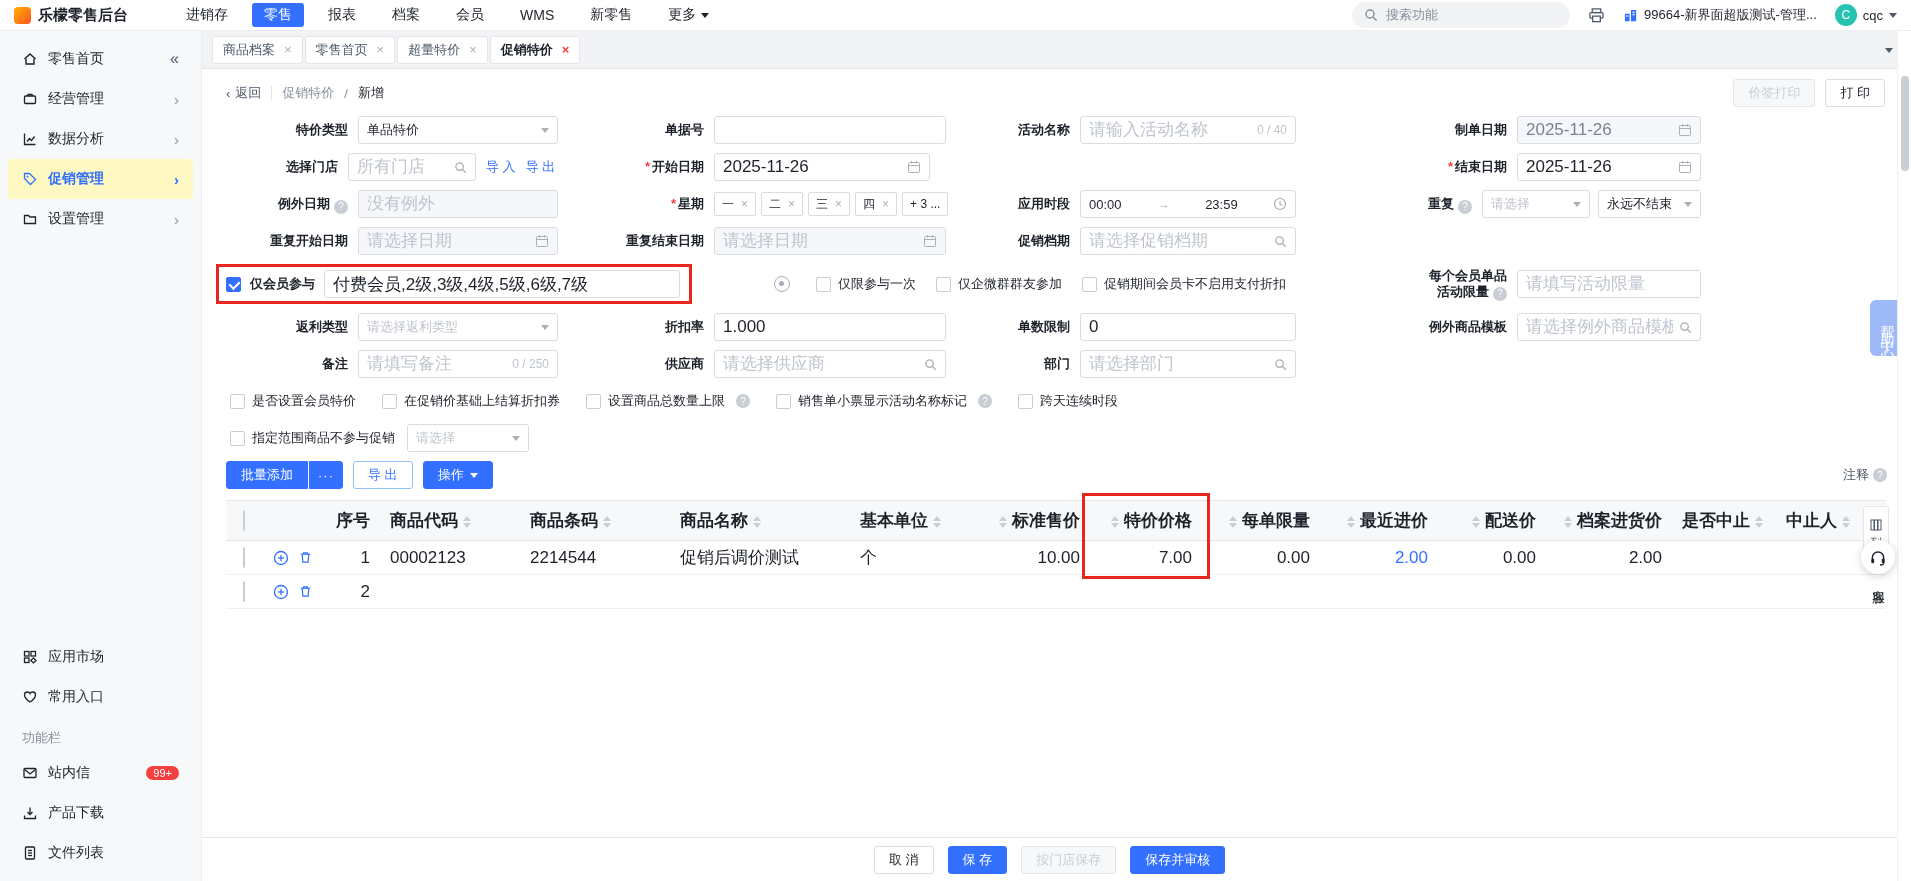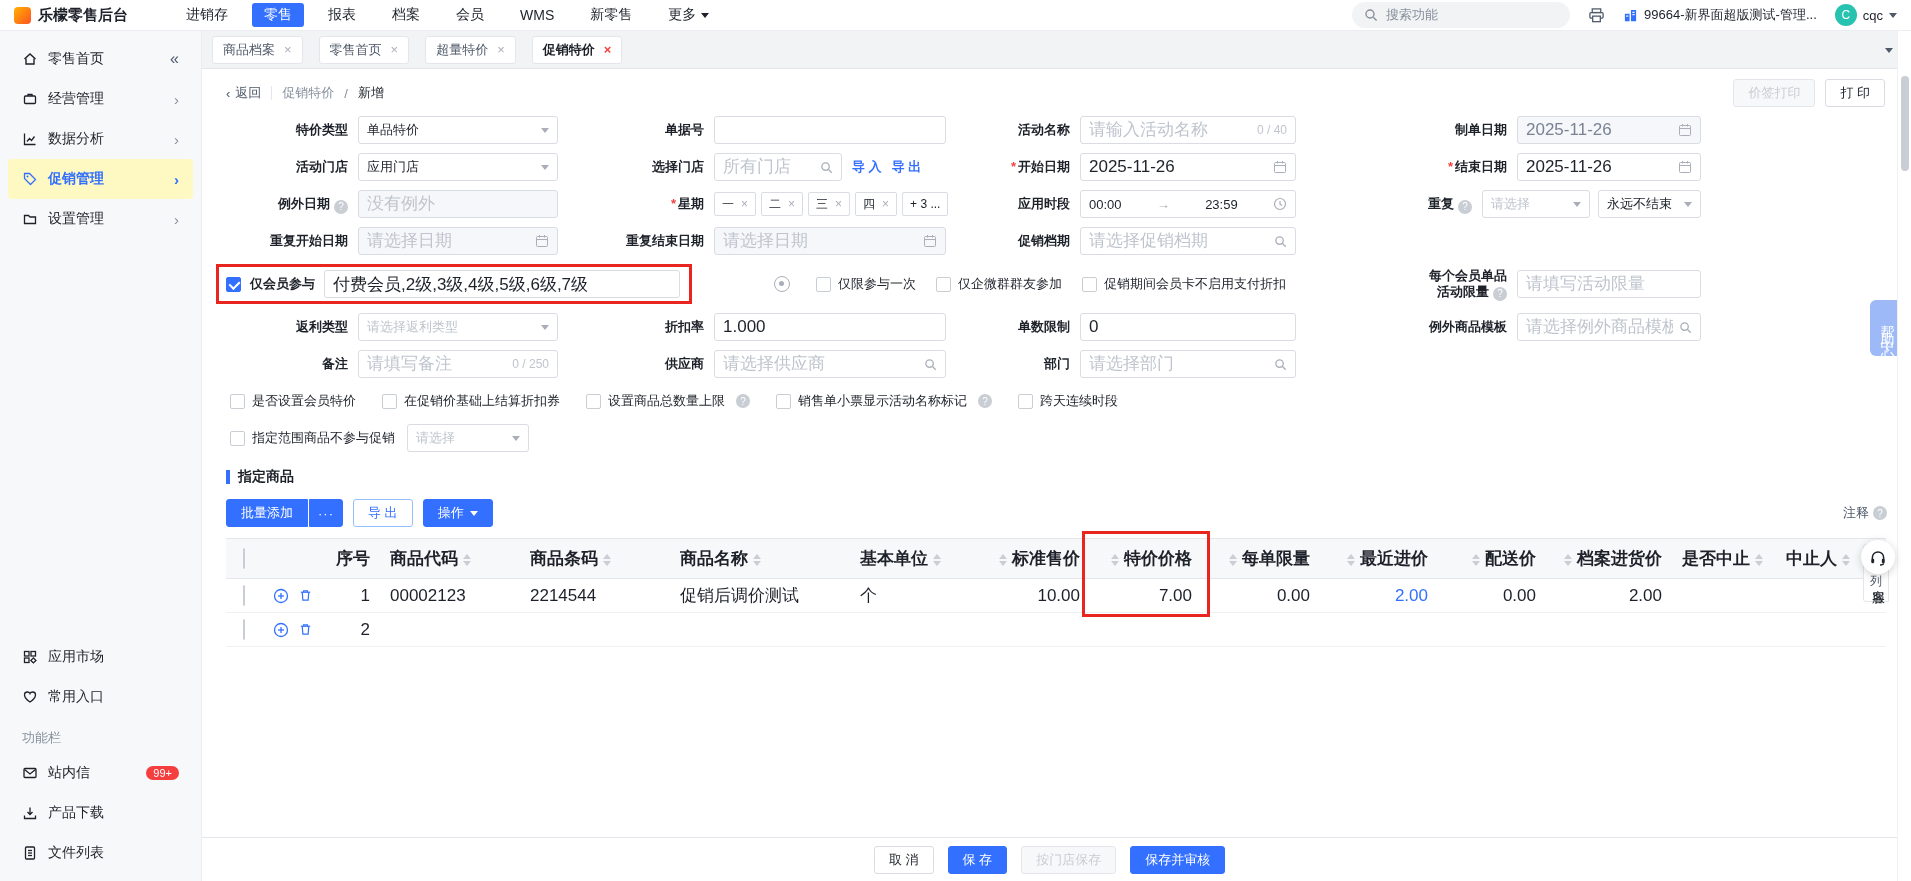--- a/index.html
+++ b/index.html
@@ -23,21 +23,21 @@
 .side-item.active{background:#fef9c3;color:#3370ff;font-weight:bold}
 .side-item .arrow{margin-left:auto;color:#86909c;font-size:15px}
 .side-item.active .arrow{color:#3370ff}
 .collapse{margin-left:auto;color:#4e5969;font-size:16px;cursor:pointer}
 .side-spacer{flex:1}
 .section-label{padding:12px 22px 6px;color:#86909c;font-size:13px}
 .badge{background:#f53f3f;color:#fff;border-radius:9px;font-size:11px;padding:1px 7px;margin-left:auto}
 .sicon{width:16px;height:16px;flex:none}
 
 .main{position:absolute;top:31px;left:202px;right:0;bottom:0;background:#fff}
-.tabbar{height:38px;background:#f2f3f5;border-bottom:1px solid #e5e6eb;display:flex;align-items:center;padding:0 10px;gap:16px}
+.tabbar{height:38px;background:#f2f3f5;border-bottom:1px solid #e5e6eb;display:flex;align-items:center;padding:0 10px;gap:2px}
 .tab{height:28px;background:#fff;border:1px solid #e5e6eb;border-radius:3px;display:flex;align-items:center;gap:9px;padding:0 10px;color:#4e5969;font-size:13px;cursor:pointer;white-space:nowrap}
 .tab.active{color:#1d2129;font-weight:bold}
 .tab .x{color:#a9aeb8;font-size:13px}
 .tab.active .x{color:#f53f3f}
 .tab-chevron{margin-left:auto;width:24px;height:24px;display:flex;align-items:center;justify-content:center;color:#4e5969;cursor:pointer}
 .content{position:absolute;top:39px;left:0;right:14px;bottom:44px;overflow:hidden;padding:0 0 0 24px}
 
 .crumb-row{height:46px;display:flex;align-items:center;gap:10px;padding-right:12px}
 .back{color:#4e5969;display:flex;gap:5px;align-items:center;cursor:pointer}
 .vdiv{width:1px;height:14px;background:#e5e6eb}
@@ -64,21 +64,21 @@
 .input.disabled input{color:#7a8391}
 .counter{color:#bfc4cd;font-size:12px;white-space:nowrap}
 .select{cursor:pointer;justify-content:space-between}
 .select .ph{color:#bfc4cd}
 .select .val{color:#1d2129}
 .help{width:14px;height:14px;border-radius:50%;background:#c9cdd4;color:#fff;font-size:10px;display:inline-flex;align-items:center;justify-content:center;margin-left:4px;flex:none;font-weight:normal}
 .lbl .help{transform:translateY(2px)}
 .chips{display:flex;gap:5px;align-items:center;flex-wrap:nowrap}
 .chip{height:24px;border:1px solid #d9dce3;border-radius:2px;background:#fff;display:inline-flex;align-items:center;gap:7px;padding:0 7px;font-size:12px;color:#1d2129;cursor:pointer;white-space:nowrap}
 .chip .x{color:#a9aeb8}
-.link{color:#3370ff;cursor:pointer;font-weight:bold;white-space:nowrap}
+.link{color:#3370ff;cursor:pointer;font-weight:normal;white-space:nowrap}
 .checkbox{width:15px;height:15px;border:1px solid #c9cdd4;border-radius:2px;background:#fff;flex:none;position:relative;cursor:pointer}
 .checkbox.checked{background:#3370ff;border-color:#3370ff}
 .checkbox.checked::after{content:"";position:absolute;left:4px;top:1px;width:5px;height:8px;border:solid #fff;border-width:0 2px 2px 0;transform:rotate(45deg)}
 .cb-item{display:flex;align-items:center;gap:7px;font-size:13px;color:#1d2129;cursor:pointer;white-space:nowrap}
 .member-annotation{border:3px solid #e8251f;display:flex;align-items:center;gap:9px;padding:3px 9px 3px 7px;margin-left:-10px}
 .circle-dot{width:16px;height:16px;border:1.5px solid #a9aeb8;border-radius:50%;position:relative;flex:none;cursor:pointer}
 .circle-dot::after{content:"";position:absolute;left:4px;top:4px;width:5px;height:5px;border-radius:50%;background:#a9aeb8}
 .two-line{display:flex;flex-direction:column;align-items:flex-end}
 
 .goods-title{display:flex;align-items:center;gap:8px;margin:16px 0 13px;font-weight:bold;font-size:14px}
@@ -318,27 +318,20 @@
                 <rect x="1.5" y="2.5" width="11" height="10" rx="1" fill="none" stroke="#a9aeb8"></rect>
                 <line x1="1.5" y1="5.5" x2="12.5" y2="5.5" stroke="#a9aeb8"></line>
                 <line x1="4.5" y1="1" x2="4.5" y2="3.5" stroke="#a9aeb8"></line>
                 <line x1="9.5" y1="1" x2="9.5" y2="3.5" stroke="#a9aeb8"></line>
               </svg>
             </div>
           </div>
       </div>
 
       <div class="frow">
-        <div class="fg g1">
-            <span class="lbl">活动门店</span>
-          <div class="select ctrl">
-              <span class="val">应用门店</span>
-              <i class="caret-d" style="color:#a9aeb8"></i>
-            </div>
-          </div>
         <div class="fg g2">
             <span class="lbl">选择门店</span>
           <div class="ctrl" style="display:flex;align-items:center;gap:10px">
             <div class="input" style="width:128px">
                 <input placeholder="所有门店" style="">
                 <svg width="13" height="13" viewBox="0 0 14 14">
                   <circle cx="6" cy="6" r="4" fill="none" stroke="#a9aeb8" stroke-width="1.4"></circle>
                   <line x1="9.2" y1="9.2" x2="12.6" y2="12.6" stroke="#a9aeb8" stroke-width="1.4"></line>
                 </svg>
               </div>
@@ -590,24 +583,20 @@
             <span class="checkbox"></span>
             <span>指定范围商品不参与促销</span>
           </div>
         <div class="select" style="width:122px">
             <span class="ph">请选择</span>
             <i class="caret-d" style="color:#a9aeb8"></i>
           </div>
       </div>
     </div>
 
-    <div class="goods-title">
-      <span class="goods-bar"></span>
-      <span>指定商品</span>
-    </div>
     <div class="toolbar">
       <span class="btn-split">
         <button class="btn primary b-main">批量添加</button>
         <button class="btn primary b-more">···</button>
       </span>
       <button class="btn" style="color:#3370ff;border-color:#94bfff">导 出</button>
       <button class="btn primary">
           <span>操作</span>
           <i class="caret-d"></i>
         </button>

